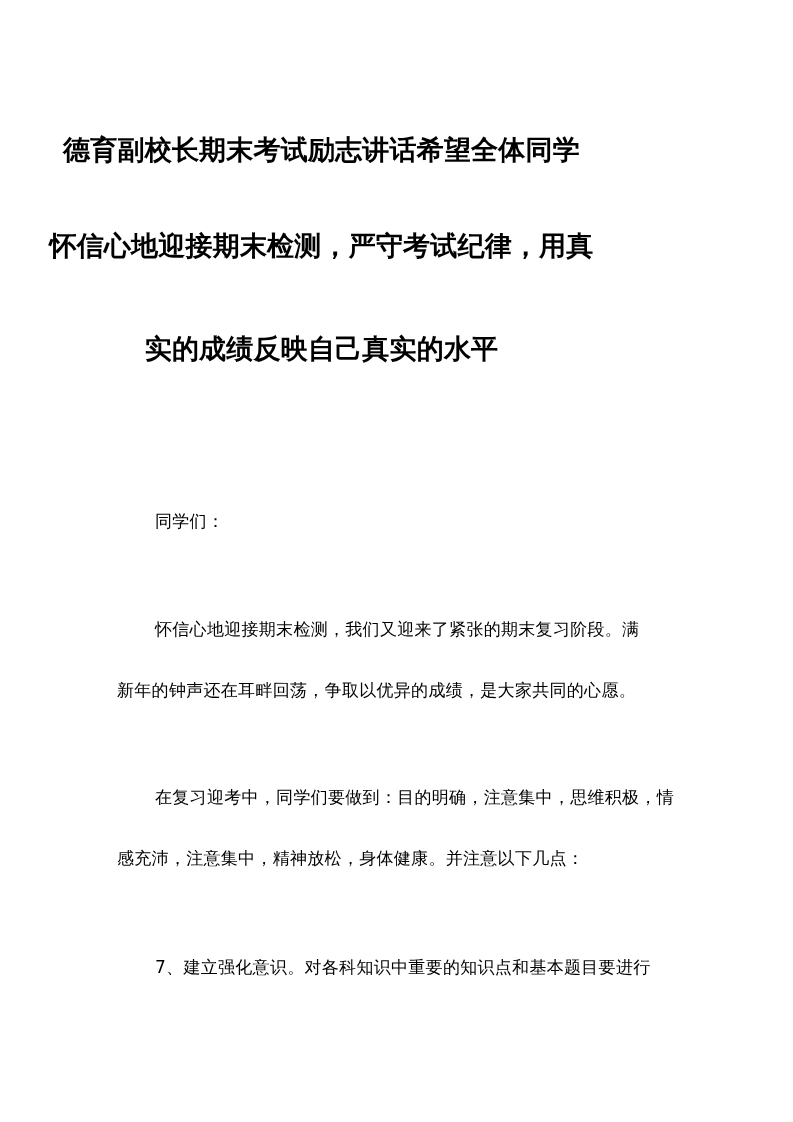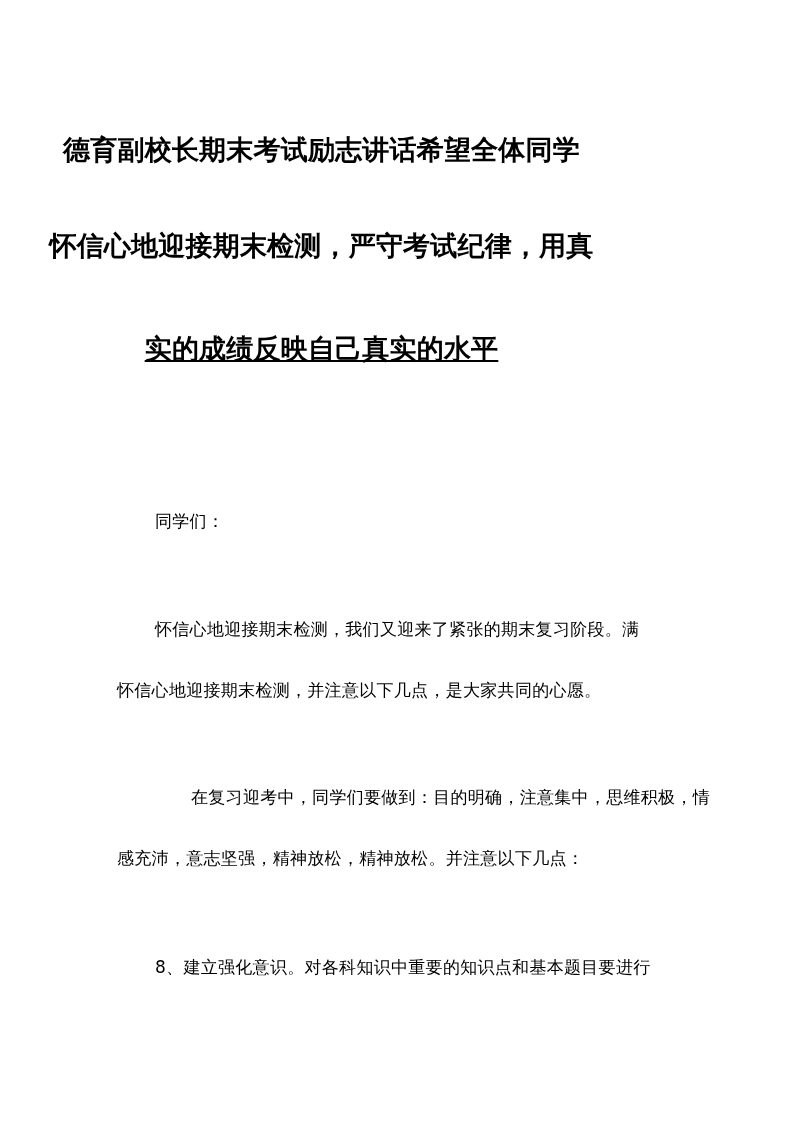--- a/index.html
+++ b/index.html
@@ -35,24 +35,24 @@
     }
     .indent { left: 155px; }
     .flush { left: 117px; }
   </style>
 </head>
 <body>
 
 <div>
   <div class="title-line" style="top:135px;">德育副校长期末考试励志讲话希望全体同学</div>
   <div class="title-line" style="top:231px;">怀信心地迎接期末检测，严守考试纪律，用真</div>
-  <div class="title-line" style="top:334px;text-decoration:underline;">实的成绩反映自己真实的水平</div>
+  <div class="title-line" style="top:334px;">实的成绩反映自己真实的水平</div>
 
   <div class="body-line indent" style="top:510px;">同学们：</div>
 
   <div class="body-line indent" style="top:618px;">怀信心地迎接期末检测，我们又迎来了紧张的期末复习阶段。满</div>
-  <div class="body-line flush" style="top:679px;">怀信心地迎接期末检测，并注意以下几点，是大家共同的心愿。</div>
+  <div class="body-line flush" style="top:679px;">新年的钟声还在耳畔回荡，争取以优异的成绩，是大家共同的心愿。</div>
 
-  <div class="body-line indent" style="top:786px;margin-left:36px;">在复习迎考中，同学们要做到：目的明确，注意集中，思维积极，情</div>
-  <div class="body-line flush" style="top:847px;">感充沛，意志坚强，精神放松，精神放松。并注意以下几点：</div>
+  <div class="body-line indent" style="top:786px;">在复习迎考中，同学们要做到：目的明确，注意集中，思维积极，情</div>
+  <div class="body-line flush" style="top:847px;">感充沛，注意集中，精神放松，身体健康。并注意以下几点：</div>
 
-  <div class="body-line indent" style="top:956px;">8、建立强化意识。对各科知识中重要的知识点和基本题目要进行</div>
+  <div class="body-line indent" style="top:956px;">7、建立强化意识。对各科知识中重要的知识点和基本题目要进行</div>
 </div>
 
 </body></html>

